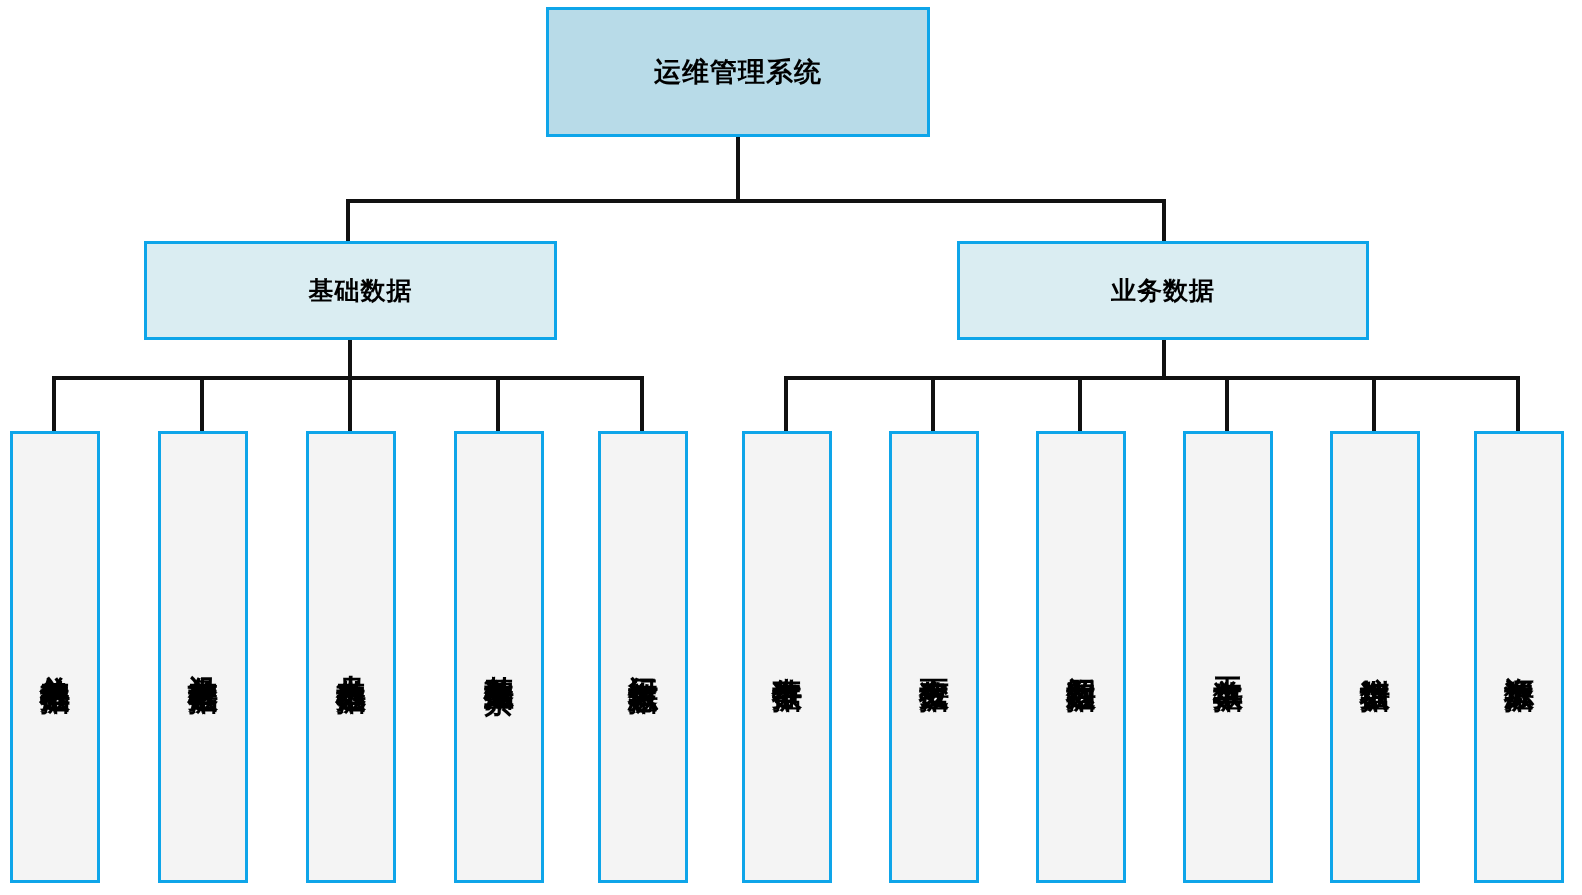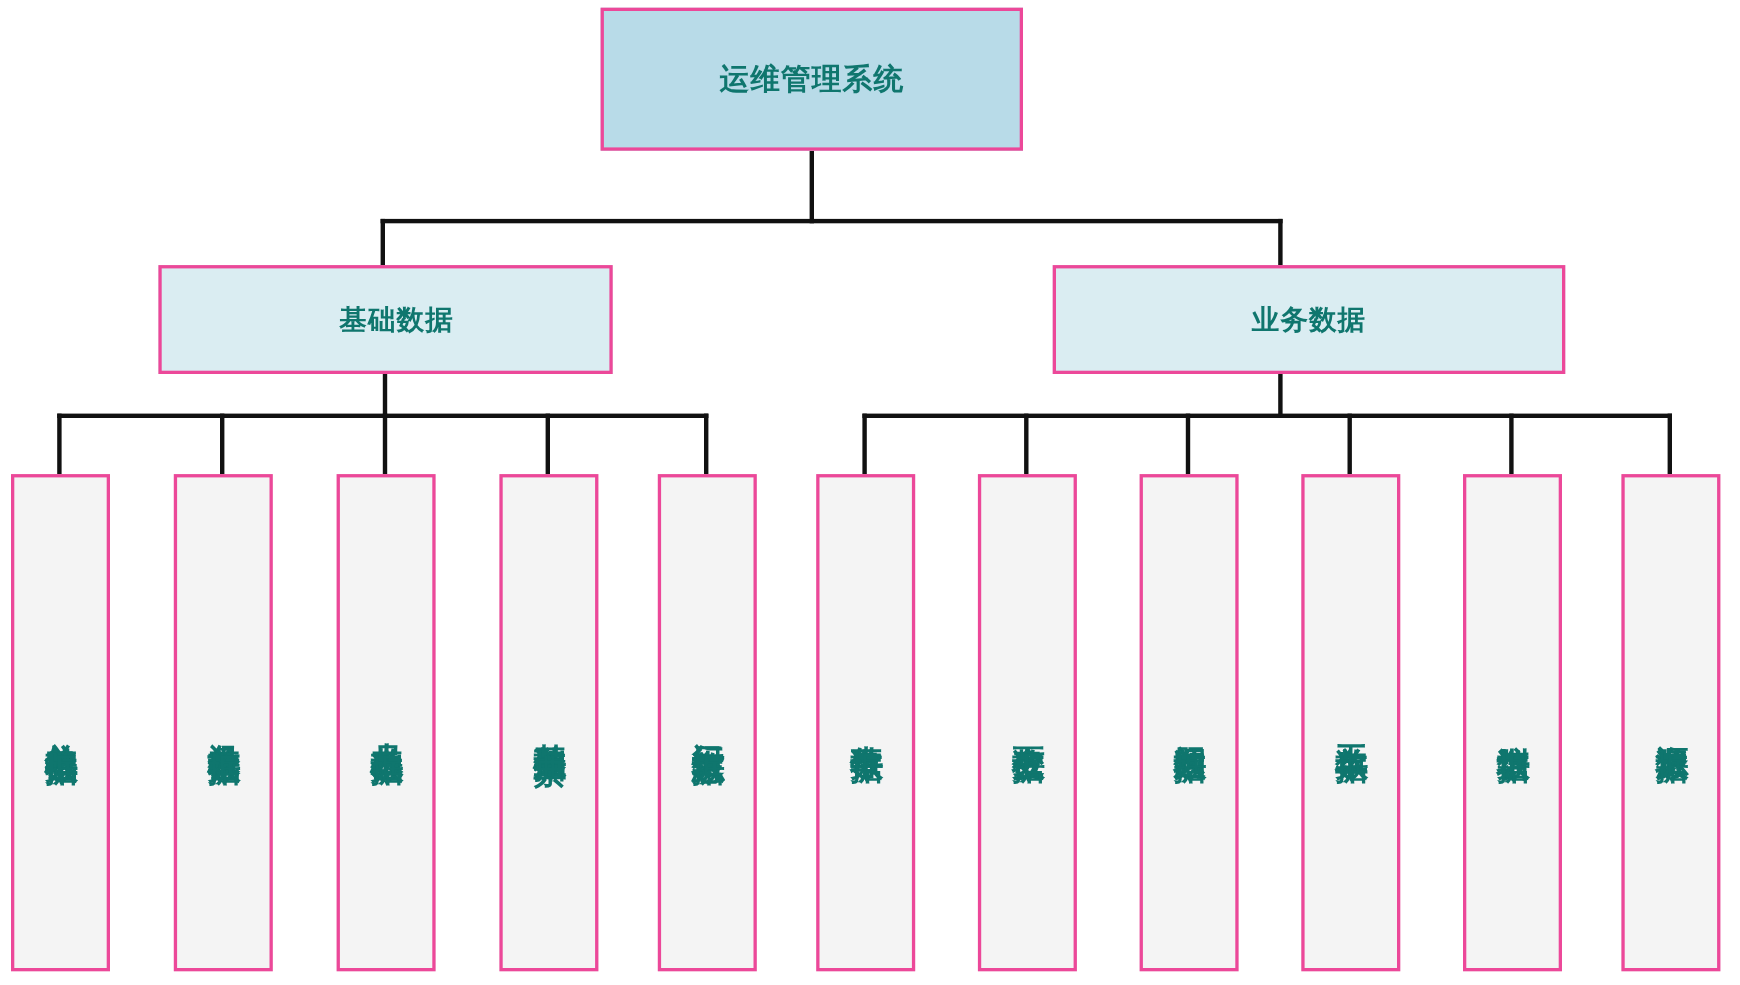--- a/index.html
+++ b/index.html
@@ -21,26 +21,26 @@
   
   .line {
     position: absolute;
     background: #111111;
   }
 
   
   .node {
     position: absolute;
     box-sizing: border-box;
-    border: 3px solid #ec4899;
+    border: 3px solid #0ea5e9;
     display: flex;
     align-items: center;
     justify-content: center;
     text-align: center;
-    color: #0f766e;
+    color: #000000;
     font-weight: bold;
   }
 
   .node-root {
     background: #b8dbe8;
     font-size: 27px;
     letter-spacing: 1px;
   }
 
   .node-group {
@@ -91,21 +91,21 @@
   <div class="line" style="left:1516px; top:376px; width:4px; height:57px;"></div>
 
   <div class="node node-root" style="left:546px; top:7px; width:384px; height:130px;">
     <span>运维管理系统</span>
   </div>
 
   <div class="node node-group" style="left:144px; top:241px; width:413px; height:99px;padding-left:20px;">
     <span>基础数据</span>
   </div>
 
-  <div class="node node-group" style="left:957px; top:241px; width:466px; height:99px;">
+  <div class="node node-group" style="left:957px; top:241px; width:412px; height:99px;">
     <span>业务数据</span>
   </div>
 
   <div class="node node-leaf" style="left:10px; top:431px; width:90px; height:452px;">
     <span class="vtext">单位基础数据</span>
   </div>
 
   <div class="node node-leaf" style="left:158px; top:431px; width:90px; height:452px;">
     <span class="vtext">设备基础数据</span>
   </div>

